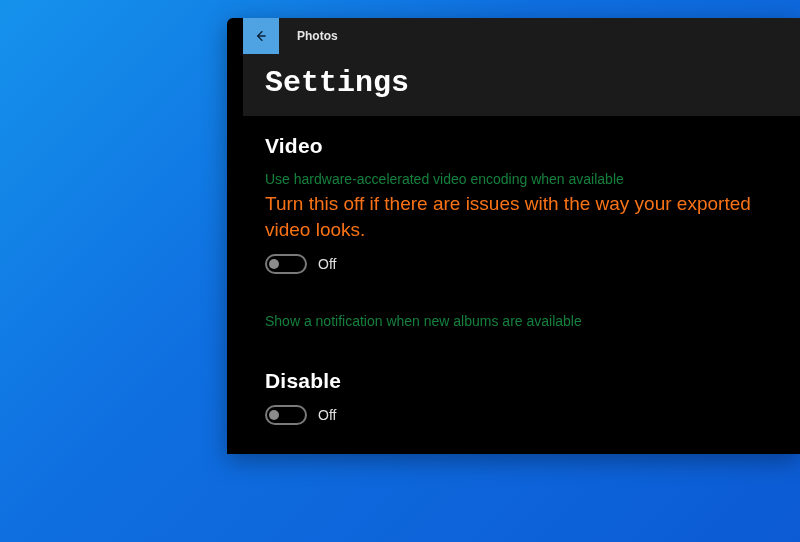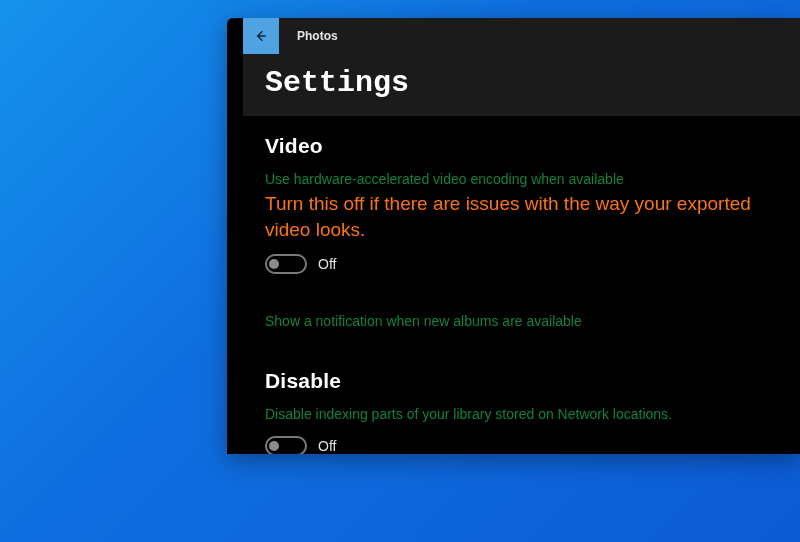--- a/index.html
+++ b/index.html
@@ -157,21 +157,20 @@
         <span class="toggle-state">Off</span>
       </div>
     </div>
 
     <div class="section">
       <div class="setting-label">Show a notification when new albums are available</div>
     </div>
 
     <div class="section">
       <div class="section-title">Disable</div>
-      <div class="setting-label">Disable indexing parts of your library stored on Network locations.</div>
       <div class="toggle-row">
         <div class="toggle off">
           <div class="knob"></div>
         </div>
         <span class="toggle-state">Off</span>
       </div>
     </div>
 
   </div>
 </div>

